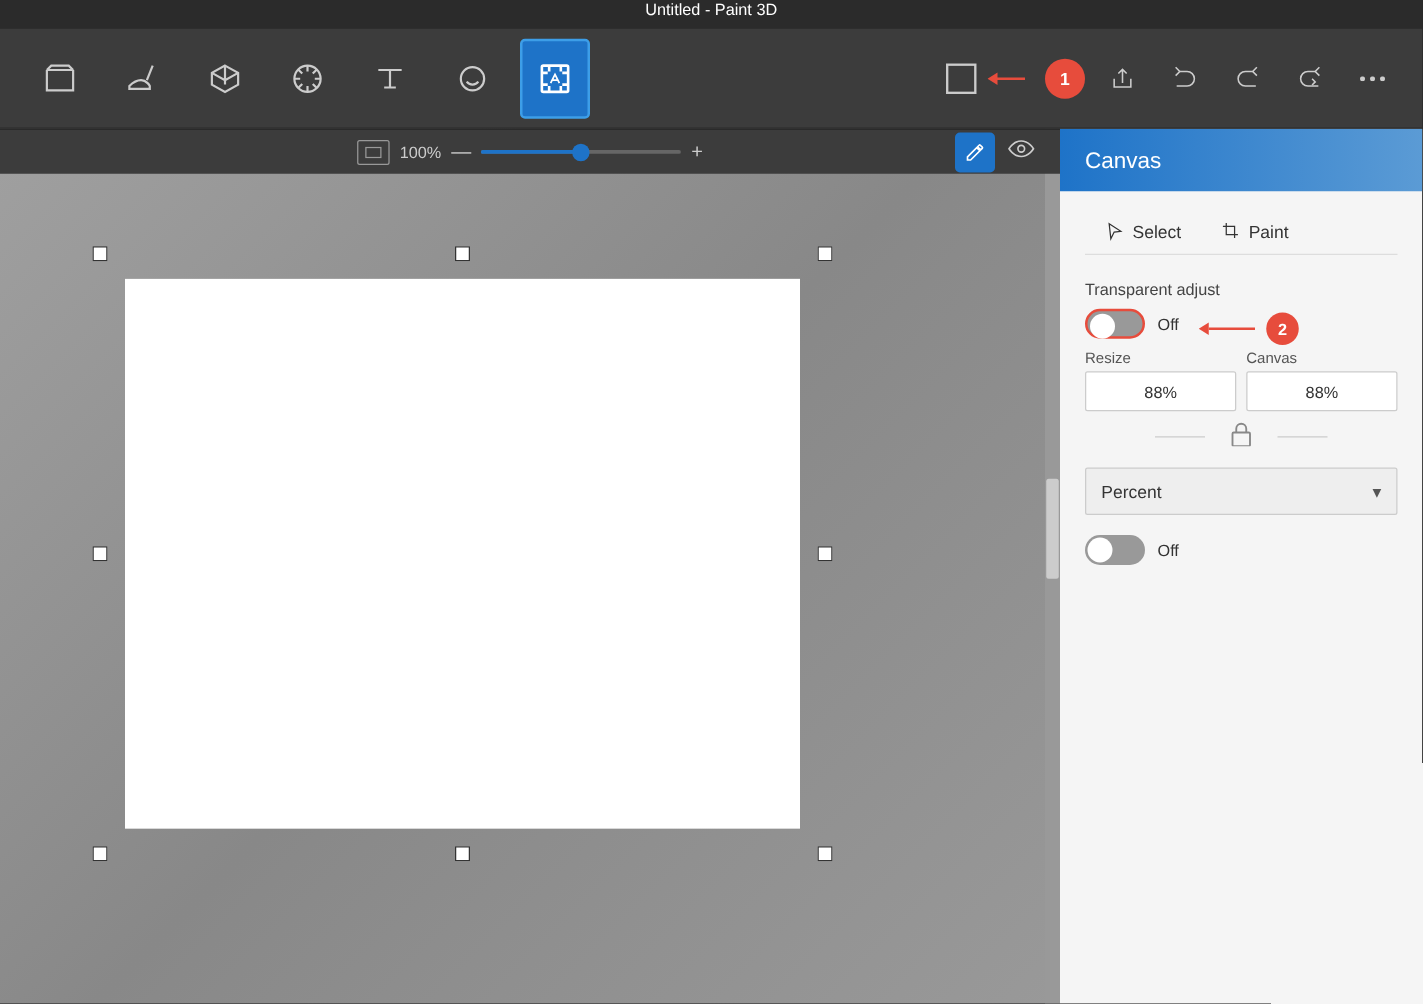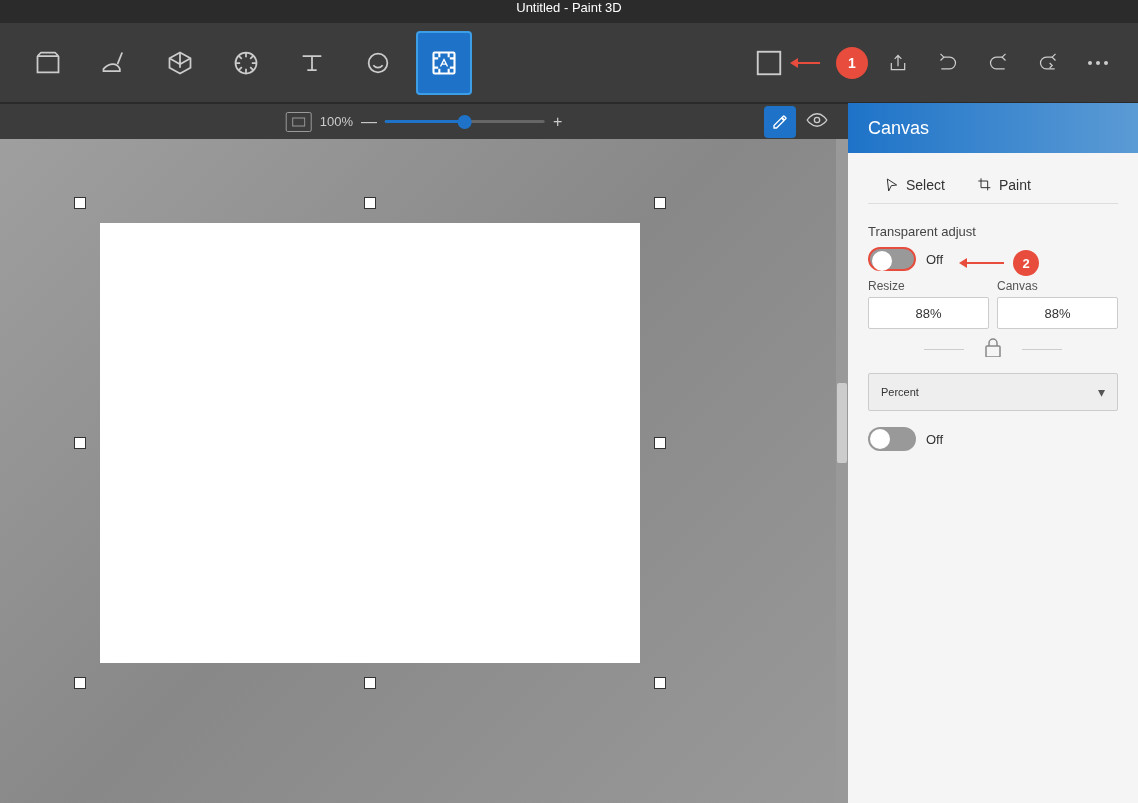--- a/index.html
+++ b/index.html
@@ -387,21 +387,21 @@
       width: 100%;
       height: 38px;
       background: #eee;
       border: 1px solid #ccc;
       border-radius: 2px;
       padding: 0 12px;
       justify-content: space-between;
       cursor: pointer;
       margin-bottom: 16px;
     }
-    .dropdown-label { font-size: 11px; color: #333; }
+    .dropdown-label { font-size: 14px; color: #333; }
     .dropdown-arrow { color: #555; font-size: 14px; }
 
     .adjust-label {
       font-size: 12px;
       color: #555;
       line-height: 1.4;
       margin-bottom: 10px;
     }
   </style>
 </head>

